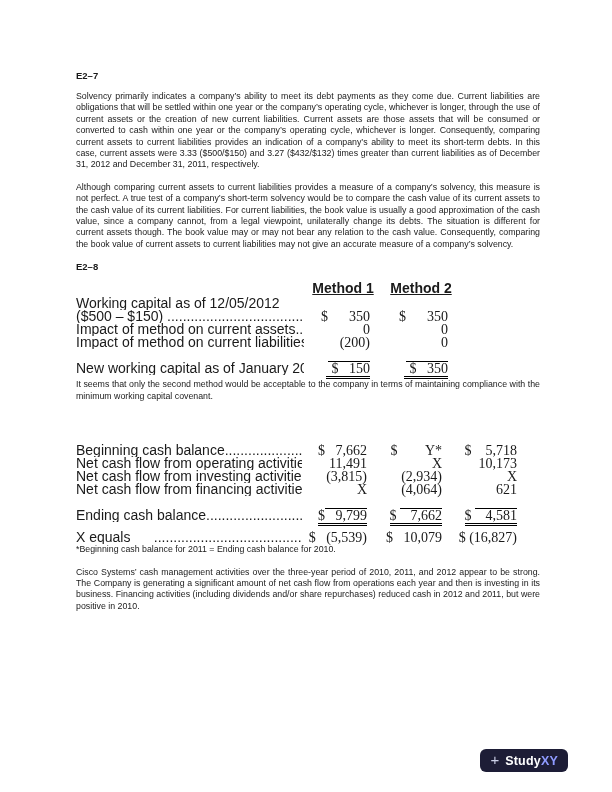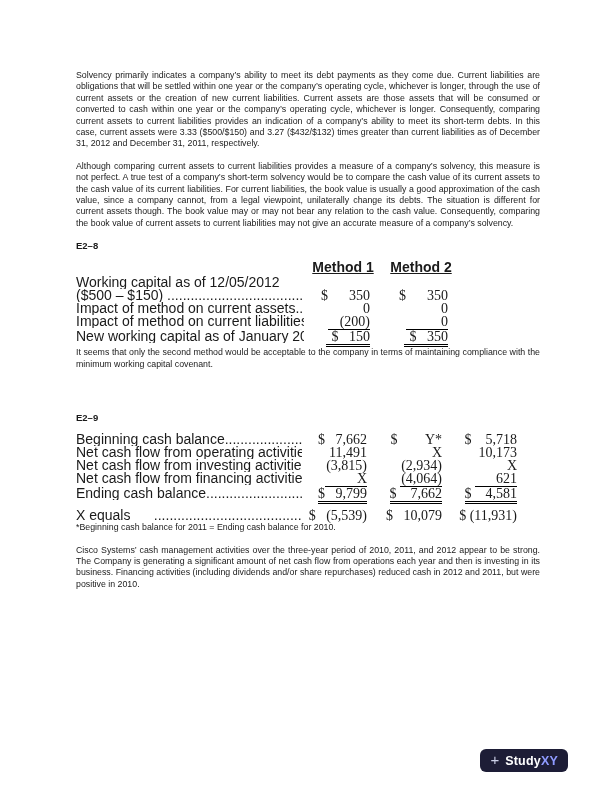--- a/index.html
+++ b/index.html
@@ -45,21 +45,21 @@
     text-decoration: underline;
   }
   .val { text-align: right; white-space: pre; }
   .t28 .val { padding-right: 12px; }
   .t29 .val { padding-right: 10px; }
   .val span { display: inline-block; white-space: pre; font-family: Liberation Serif, serif; }
   .u1 {
     border-bottom: 1px solid #000;
     min-width: 42px;
     text-align: right;
-    padding-bottom: 1px;
+    padding-bottom: 12px;
   }
   .u2 {
     border-bottom: 3px double #000;
     min-width: 44px;
     text-align: right;
     padding-bottom: 1px;
   }
   .xrow { margin-top: 5px; }
   .note { margin-top: 13px; }
   .footnote { margin-top: 14px; margin-bottom: 13px; }
@@ -84,20 +84,21 @@
   }
   .logo .brand { color: #ffffff; font-size: 12.5px; font-weight: 600; letter-spacing: 0.2px; }
   .logo .xy { color: var(--brand_accent, #8f9bff); font-weight: 700; }
 </style>
 </head>
 <body>
 
 <div class="page">
 
   <section class="sec">
+    <h2>E2–7</h2>
     <p>Solvency primarily indicates a company’s ability to meet its debt payments as they come due. Current liabilities are obligations that will be settled within one year or the company’s operating cycle, whichever is longer, through the use of current assets or the creation of new current liabilities. Current assets are those assets that will be consumed or converted to cash within one year or the company’s operating cycle, whichever is longer. Consequently, comparing current assets to current liabilities provides an indication of a company’s ability to meet its short-term debts. In this case, current assets were 3.33 ($500/$150) and 3.27 ($432/$132) times greater than current liabilities as of December 31, 2012 and December 31, 2011, respectively.</p>
     <p>Although comparing current assets to current liabilities provides a measure of a company’s solvency, this measure is not perfect. A true test of a company’s short-term solvency would be to compare the cash value of its current assets to the cash value of its current liabilities. For current liabilities, the book value is usually a good approximation of the cash value, since a company cannot, from a legal viewpoint, unilaterally change its debts. The situation is different for current assets though. The book value may or may not bear any relation to the cash value. Consequently, comparing the book value of current assets to current liabilities may not give an accurate measure of a company’s solvency.</p>
   </section>
 
   <section class="sec sec28">
     <h2>E2–8</h2>
 
     <div class="tbl t28">
       <div class="trow thead">
         <div class="lbl"></div>
@@ -133,21 +134,20 @@
         <div class="lbl">New working capital as of January 2013..............................................................................................................</div>
         <div class="col val"><span class="u2">$   150</span></div>
         <div class="col val"><span class="u2">$   350</span></div>
       </div>
     </div>
 
     <p class="note">It seems that only the second method would be acceptable to the company in terms of maintaining compliance with the minimum working capital covenant.</p>
   </section>
 
   <section class="sec sec29">
-    <h2>E2–9</h2>
 
     <div class="tbl t29">
 
       <div class="trow">
         <div class="lbl">Beginning cash balance..............................................................................................................</div>
         <div class="col val"><span>$   7,662</span></div>
         <div class="col val"><span>$        Y*</span></div>
         <div class="col val"><span>$    5,718</span></div>
       </div>
 
@@ -176,21 +176,21 @@
         <div class="lbl">Ending cash balance..............................................................................................................</div>
         <div class="col val"><span class="u2">$   9,799</span></div>
         <div class="col val"><span class="u2">$    7,662</span></div>
         <div class="col val"><span class="u2">$    4,581</span></div>
       </div>
 
       <div class="trow xrow">
         <div class="lbl">X equals      ..............................................................................................................</div>
         <div class="col val"><span>$   (5,539)</span></div>
         <div class="col val"><span>$   10,079</span></div>
-        <div class="col val"><span>$ (11,931)</span></div>
+        <div class="col val"><span>$ (16,827)</span></div>
       </div>
     </div>
 
     <p class="footnote">*Beginning cash balance for 2011 = Ending cash balance for 2010.</p>
     <p>Cisco Systems’ cash management activities over the three-year period of 2010, 2011, and 2012 appear to be strong. The Company is generating a significant amount of net cash flow from operations each year and then is investing in its business.  Financing activities (including dividends and/or share repurchases) reduced cash in 2012 and 2011, but were positive in 2010.</p>
   </section>
 
 </div>
 
 <div class="logo">

